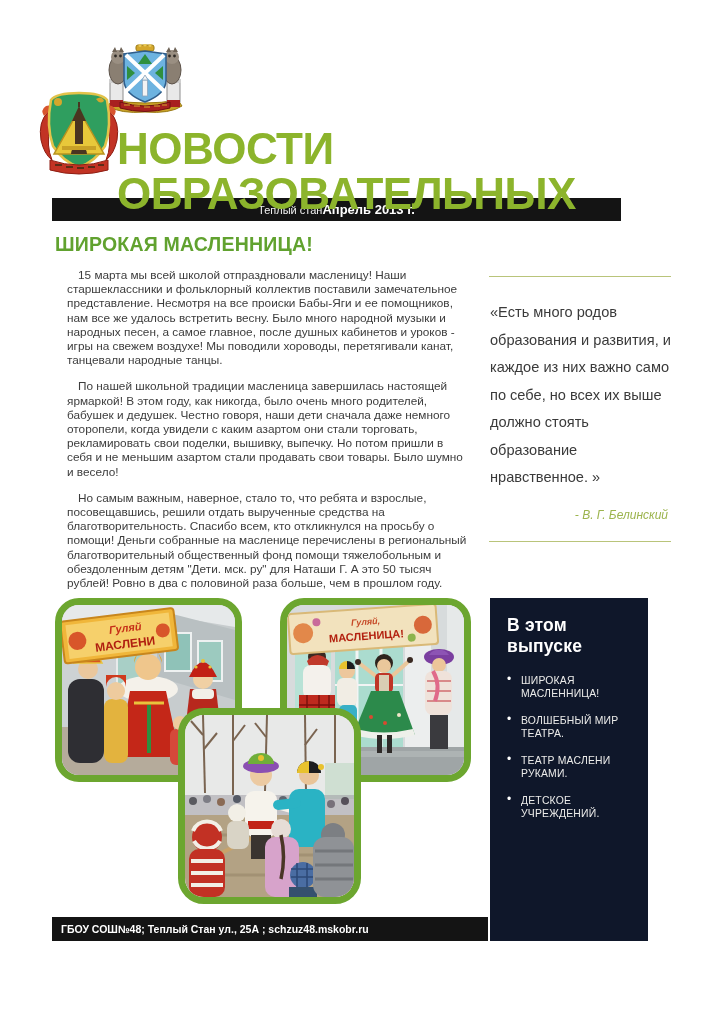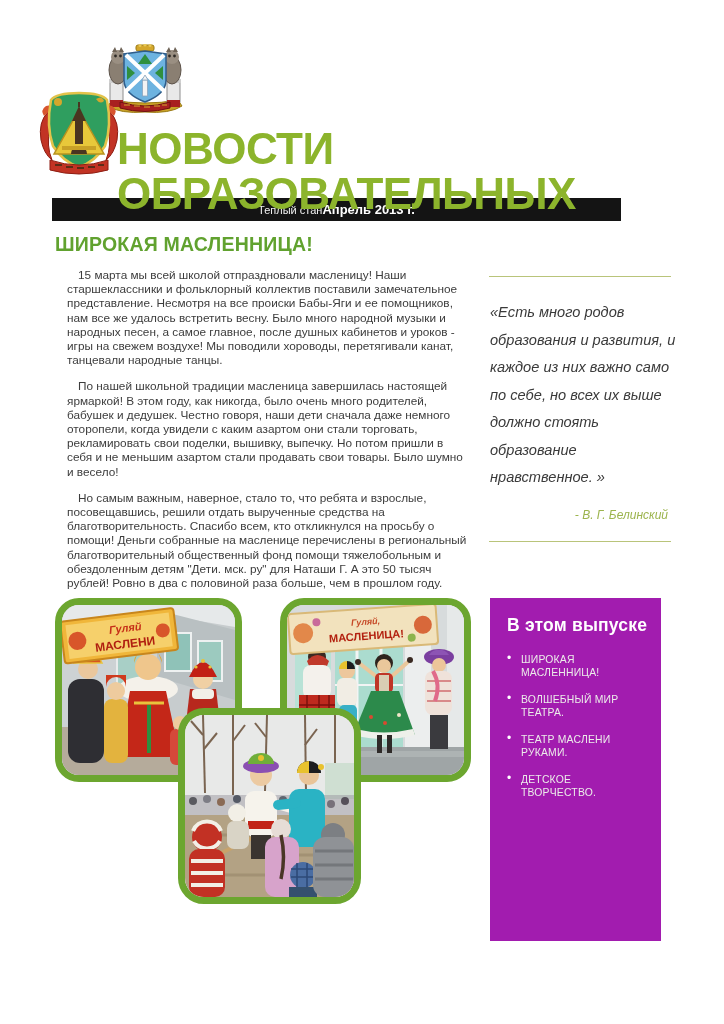--- a/index.html
+++ b/index.html
@@ -20,35 +20,35 @@
 
   
   .article{position:absolute;left:55px;top:233px;width:424px;}
   .article h2{margin:0 0 8px 0;font-size:19.5px;font-weight:bold;color:#61a22f;letter-spacing:0.2px;}
   .article p{margin:12px;font-size:11.8px;line-height:14.2px;color:#3c3c3c;text-indent:11px;}
 
   
   .quote-rule{position:absolute;left:489px;width:182px;height:0;border-top:1px solid #b9c47a;}
   .rule-top{top:276px;}
   .rule-bottom{top:541px;}
-  .quote{position:absolute;left:490px;top:299px;width:186px;font-style:italic;
+  .quote{position:absolute;left:490px;top:299px;width:186px;
          font-size:14.6px;line-height:27.5px;color:#3a3a3a;margin:0;}
   .quote-author{position:absolute;left:490px;top:496px;width:178px;text-align:right;
                 font-style:italic;font-size:12px;color:#9cb44d;}
 
   
   .photo{position:absolute;box-sizing:border-box;border:7px solid #6ca62f;border-radius:24px;
          overflow:hidden;background:#dfe2e3;}
   .photo svg{display:block;width:100%;height:100%;}
   .photo-a{left:55px;top:598px;width:187px;height:184px;z-index:1;}
   .photo-b{left:280px;top:598px;width:191px;height:184px;z-index:1;}
   .photo-c{left:178px;top:708px;width:183px;height:196px;z-index:2;border-radius:26px;}
 
   
-  .issue-box{position:absolute;left:490px;top:598px;width:171px;height:343px;background:#a21caf;
+  .issue-box{position:absolute;left:490px;top:598px;width:158px;height:343px;background:#0f172a;
              box-sizing:border-box;padding:17px 12px 0 17px;}
   .issue-box h3{margin:0 0 17px 0;font-size:17.5px;font-weight:bold;color:#ffffff;letter-spacing:0.2px;}
   .issue-box ul{list-style:none;margin:0;padding:0;}
   .issue-box li{position:relative;padding-left:14px;margin-bottom:14px;font-size:10.4px;
                 line-height:13px;color:#ececea;letter-spacing:0.2px;}
   .issue-box li::before{content:"•";position:absolute;left:0;top:-1px;color:#ffffff;font-size:12px;}
 
   
   .footbar{position:absolute;left:52px;top:917px;width:436px;height:24px;background:#141414;
            color:#ffffff;font-weight:bold;font-size:10.5px;line-height:24px;padding-left:9px;
@@ -298,18 +298,21 @@
       <path d="M130,136 h38 M130,150 h38 M130,164 h38" stroke="#74777b" stroke-width="3"></path>
     </svg>
   </div>
 
   <aside class="issue-box">
     <h3>В этом выпуске</h3>
     <ul>
       <li>ШИРОКАЯ МАСЛЕННИЦА!</li>
       <li>ВОЛШЕБНЫЙ МИР ТЕАТРА.</li>
       <li>ТЕАТР МАСЛЕНИ РУКАМИ.</li>
-      <li>ДЕТСКОЕ ТВОРЧЕСТВО.</li>
+      <li>ДЕТСКОЕ УЧРЕЖДЕНИЙ.</li>
     </ul>
   </aside>
 
+  <footer class="footbar">
+    <span>ГБОУ  СОШ№48; Теплый Стан ул., 25А ; schzuz48.mskobr.ru</span>
+  </footer>
 
 </div>
 
 </body></html>

